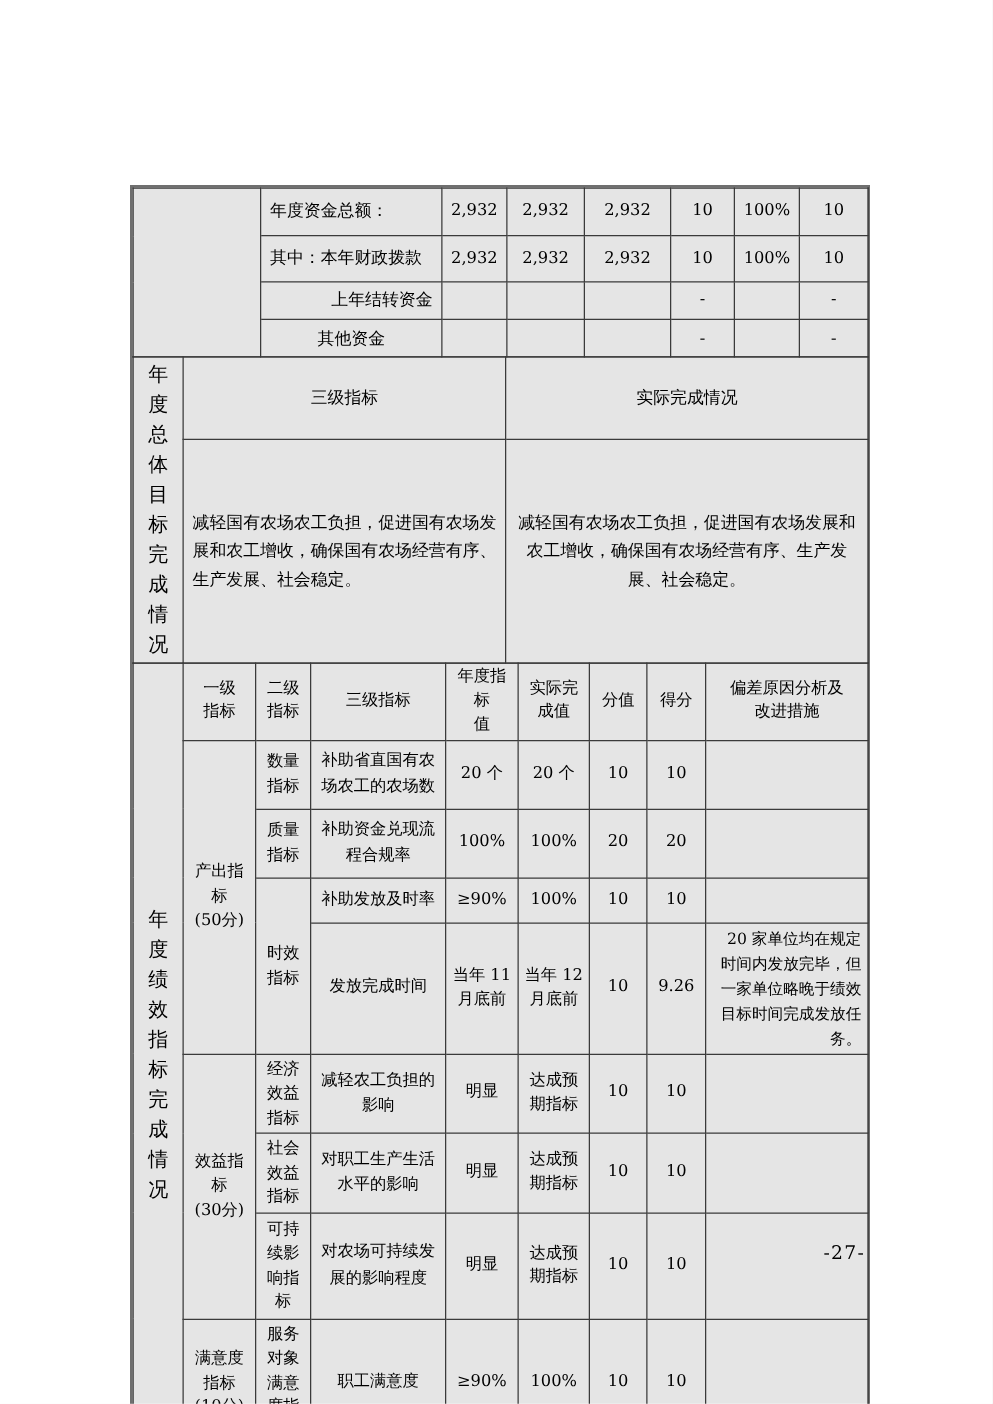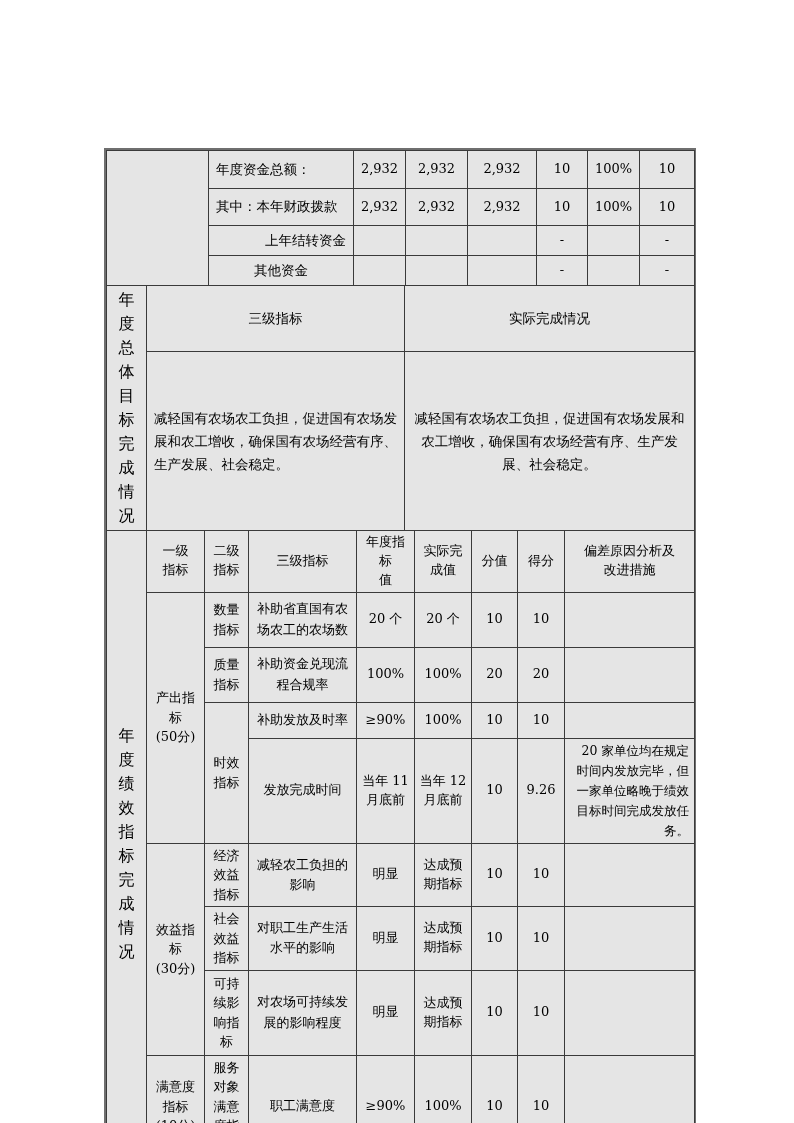--- a/index.html
+++ b/index.html
@@ -244,13 +244,14 @@
       </tr>
       <tr class="rct">
         <td class="total-label" colspan="7">总分</td>
         <td>99.26</td>
         <td></td>
       </tr>
     </tbody>
       </table>
   </div>
 
+  <div class="pagenum">-27-</div>
 </div>
 
 </body></html>

